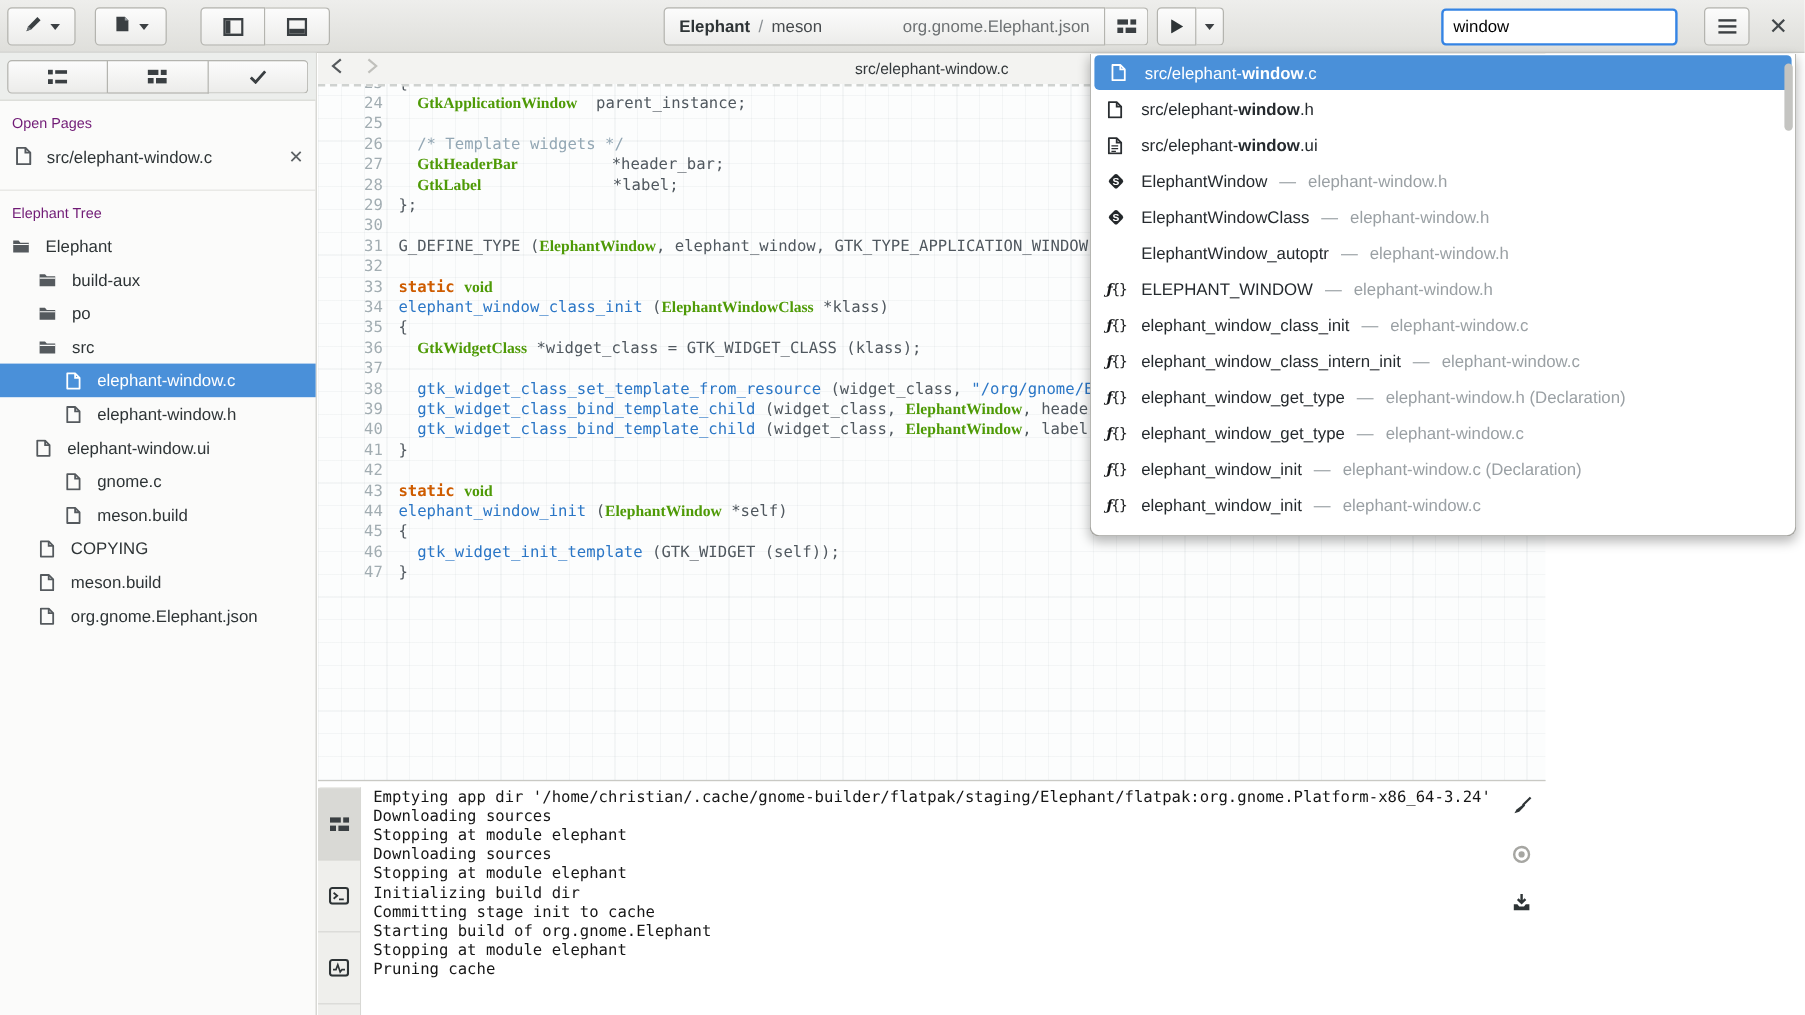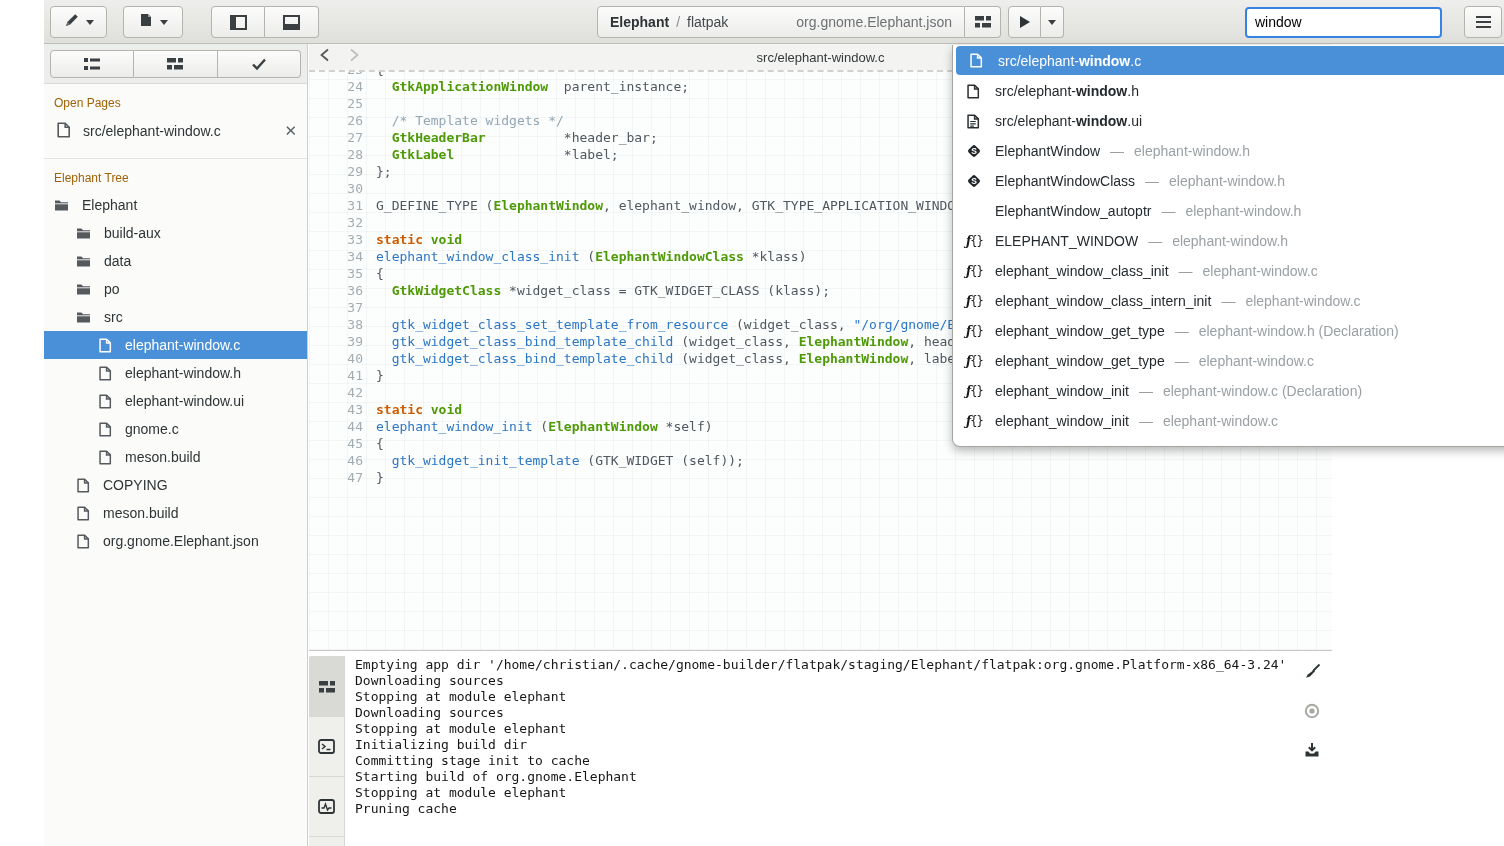--- a/index.html
+++ b/index.html
@@ -1,18 +1,18 @@
 <!DOCTYPE html>
 <html><head>
 <meta charset="utf-8">
 <style>
   * { margin:0; padding:0; box-sizing:border-box; }
   html,body { width:1504px; height:846px; overflow:hidden; }
   body { font-family:"Liberation Sans", sans-serif; color:#2e3436; background:#fff; }
-  .app { position:relative; width:1288px; height:846px; background:#fff;margin-left:44px; }
+  .app { position:relative; width:1288px; height:846px; background:#fff; }
 
   
   .header { position:absolute; left:0; top:0; width:1504px; height:44px;
     background:linear-gradient(#eeeeec,#dfdfdb); border-bottom:1px solid #bfbfba; }
   .btn { display:inline-flex; align-items:center; justify-content:center; gap:6px;
     background:linear-gradient(#fcfcfc,#ececea); border:1px solid #b4b4af; border-radius:4px;
     height:32px; cursor:default; }
   .hdr-left { position:absolute; left:6px; top:6px; display:flex; align-items:center; }
   .btn-pen { width:57px; }
   .btn-doc { width:60px; margin-left:16px; }
@@ -42,21 +42,21 @@
   .btn-menu { width:38px; margin-left:22px; }
   .menu-bars { display:flex; flex-direction:column; gap:3px; }
   .menu-bars i { display:block; width:15px; height:2px; background:#3c4043; }
   .close-x { width:44px; text-align:center; font-size:19px; color:#43484b; margin-left:2px; }
 
   
   .sidebar { position:absolute; left:0; top:44px; width:264px; bottom:0; background:#fbfbfa; border-right:1px solid #cfcfca; }
   .side-toolbar { height:40px; background:#eceeec; border-bottom:1px solid #d9d9d5; display:flex; align-items:center; padding:0 6px; }
   .side-toolbar .linked { width:100%; }
   .side-toolbar .btn { flex:1; height:28px; }
-  .section-label { font-size:12px; color:#a16207; padding:12px 0 4px 10px; }
+  .section-label { font-size:12px; color:#701a75; padding:12px 0 4px 10px; }
   .open-row { display:flex; align-items:center; height:34px; padding:0 10px 0 12px; font-size:14px; }
   .open-row .lbl { margin-left:12px; }
   .open-row .x { margin-left:auto; color:#5d6265; font-size:15px; }
   .side-sep { border-top:1px solid #e4e4e1; margin-top:10px; }
   .tree { margin-top:2px; }
   .tree-row { display:flex; align-items:center; height:28px; font-size:14px; color:#2e3436; }
   .tree-row .lbl { margin-left:13px; white-space:nowrap; }
   .tree-row.selected { background:#4a90d9; color:#fff; }
 
   
@@ -68,21 +68,21 @@
     background:
       repeating-linear-gradient(0deg, rgba(90,110,120,.055) 0 1px, transparent 1px 19px),
       repeating-linear-gradient(90deg, rgba(90,110,120,.055) 0 1px, transparent 1px 19px),
       #fcfdfd; }
   .top-dash { position:absolute; left:0; right:0; top:0; border-top:2px dashed #cfd2d0; z-index:2; }
   .code-lines { position:absolute; left:0; top:-9px; right:0; font-family:"DejaVu Sans Mono",monospace; font-size:13px; line-height:17px; white-space:pre; }
   .code-line { display:flex; height:17px;align-items:flex-end; }
   .ln { width:54px; text-align:right; color:#a2adb2; flex:none; }
   .ct { margin-left:13px; }
   .s-pl { color:#50585f; }
-  .s-ty { color:#4e9a06; font-weight:bold; }
+  .s-ty { color:#4e9a06; font-weight:bold;font-family:Liberation Serif, serif; }
   .s-kw { color:#ce5c00; font-weight:bold; }
   .s-fn { color:#2a76c6; }
   .s-fnu { color:#2a76c6; }
   .s-str { color:#2a76c6; }
   .s-cm { color:#93a7b4; }
 
   
   .bottom-panel { position:absolute; left:265px; right:0; top:650px; bottom:0; background:#fff; border-top:1px solid #c9c9c4; }
   .panel-tabs { position:absolute; left:0; top:5px; width:36px; bottom:0; background:#efefec; border-right:1px solid #d8d8d4; border-top:1px solid #d8d8d4; border-radius:2px 0 0 0; }
   .ptab { height:60px; display:flex; align-items:center; justify-content:center; border-bottom:1px solid #d8d8d4; }
@@ -146,21 +146,21 @@
               <rect x="2" y="9" width="13" height="4" fill="#3a3f42"></rect>
             </svg>
         </span>
       </span>
     </div>
 
     <div class="hdr-center">
       <div class="omnibar">
         <span class="crumb-project">Elephant</span>
         <span class="crumb-sep">/</span>
-        <span class="crumb-branch">flatpak</span>
+        <span class="crumb-branch">meson</span>
         <span class="omnibar-config">org.gnome.Elephant.json</span>
       </div>
       <div class="btn btn-buildcfg">
         <svg width="16" height="12" viewBox="0 0 16 12">
             <rect x="0" y="0" width="9" height="4.5" fill="#3a3f42"></rect>
             <rect x="11" y="0" width="5" height="4.5" fill="#3a3f42"></rect>
             <rect x="0" y="7" width="5" height="4.5" fill="#3a3f42"></rect>
             <rect x="7" y="7" width="9" height="4.5" fill="#3a3f42"></rect>
           </svg>
       </div>
@@ -249,59 +249,50 @@
           </span>
           <span class="lbl">build-aux</span>
         </div>
         <div class="tree-row" style="padding-left: 32px;">
           <span style="display: flex;">
             <svg width="15" height="13" viewBox="0 0 15 13">
               <path d="M1 1.5 h4.5 l1.5 1.8 H14 v8.2 H1 Z" fill="#555a5e"></path>
               <path d="M1 4.8 h13" stroke="#fbfbfa" stroke-width="0.9"></path>
             </svg>
           </span>
-          <span class="lbl">data</span>
+          <span class="lbl">po</span>
         </div>
         <div class="tree-row" style="padding-left: 32px;">
           <span style="display: flex;">
             <svg width="15" height="13" viewBox="0 0 15 13">
               <path d="M1 1.5 h4.5 l1.5 1.8 H14 v8.2 H1 Z" fill="#555a5e"></path>
               <path d="M1 4.8 h13" stroke="#fbfbfa" stroke-width="0.9"></path>
             </svg>
           </span>
-          <span class="lbl">po</span>
-        </div>
-        <div class="tree-row" style="padding-left: 32px;">
-          <span style="display: flex;">
-            <svg width="15" height="13" viewBox="0 0 15 13">
-              <path d="M1 1.5 h4.5 l1.5 1.8 H14 v8.2 H1 Z" fill="#555a5e"></path>
-              <path d="M1 4.8 h13" stroke="#fbfbfa" stroke-width="0.9"></path>
-            </svg>
-          </span>
           <span class="lbl">src</span>
         </div>
         <div class="tree-row selected" style="padding-left: 54px;">
           <span style="display: flex;">
             <svg width="14" height="15" viewBox="0 0 15 16">
               <path d="M2.2 1.2 h7 l4 4 v9.6 h-11 Z" fill="none" stroke="#ffffff" stroke-width="1.6" stroke-linejoin="round"></path>
               <path d="M9.2 1.2 v4 h4" fill="none" stroke="#ffffff" stroke-width="1.6"></path>
             </svg>
           </span>
           <span class="lbl">elephant-window.c</span>
         </div>
         <div class="tree-row" style="padding-left: 54px;">
           <span style="display: flex;">
             <svg width="14" height="15" viewBox="0 0 15 16">
               <path d="M2.2 1.2 h7 l4 4 v9.6 h-11 Z" fill="none" stroke="#555a5e" stroke-width="1.6" stroke-linejoin="round"></path>
               <path d="M9.2 1.2 v4 h4" fill="none" stroke="#555a5e" stroke-width="1.6"></path>
             </svg>
           </span>
           <span class="lbl">elephant-window.h</span>
         </div>
-        <div class="tree-row" style="padding-left: 54px;">
+        <div class="tree-row" style="padding-left: 29px;">
           <span style="display: flex;">
             <svg width="14" height="15" viewBox="0 0 15 16">
               <path d="M2.2 1.2 h7 l4 4 v9.6 h-11 Z" fill="none" stroke="#555a5e" stroke-width="1.6" stroke-linejoin="round"></path>
               <path d="M9.2 1.2 v4 h4" fill="none" stroke="#555a5e" stroke-width="1.6"></path>
             </svg>
           </span>
           <span class="lbl">elephant-window.ui</span>
         </div>
         <div class="tree-row" style="padding-left: 54px;">
           <span style="display: flex;">

